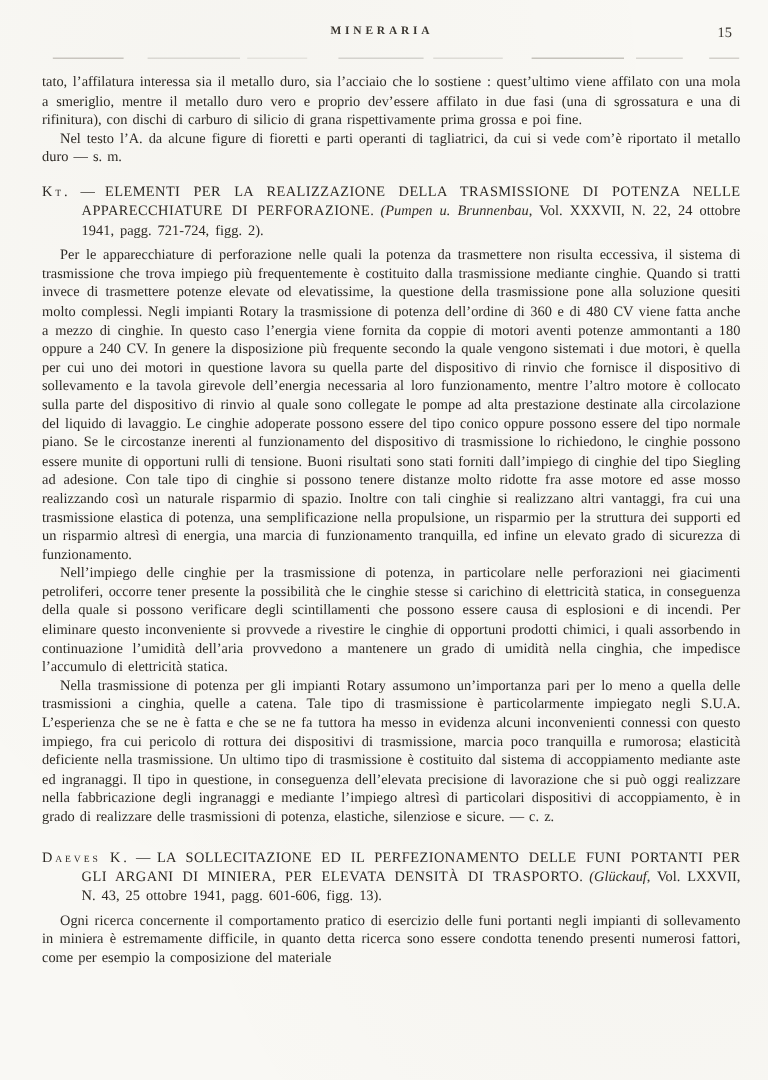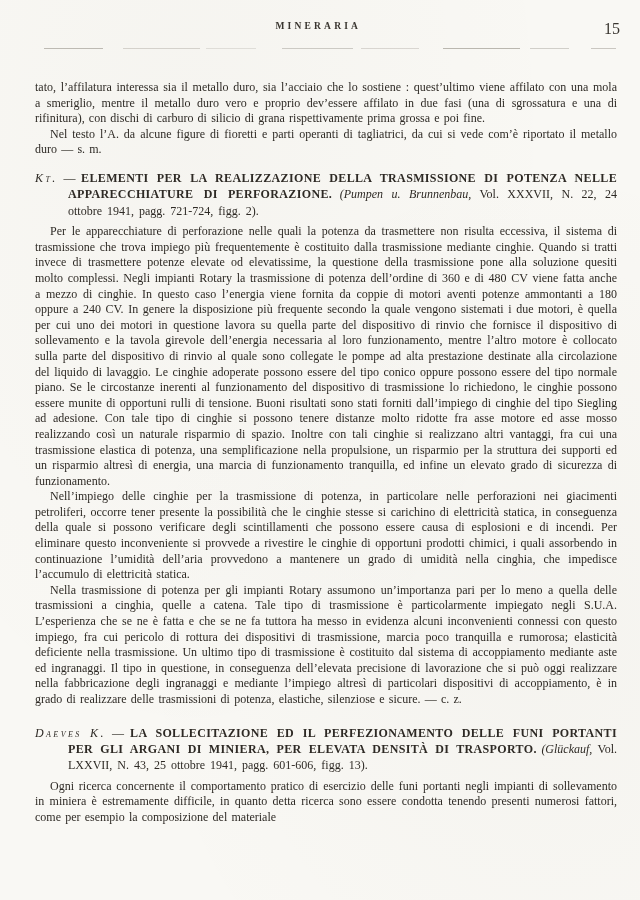--- a/index.html
+++ b/index.html
@@ -23,56 +23,56 @@
     color:var(--ink);
   }
   
   .page-header{position:absolute;top:21px;left:0;right:0;height:18px;}
   .journal-title{
     position:absolute;left:50%;transform:translateX(-52%);
     font-size:9.5px;font-weight:bold;letter-spacing:3.2px;
     color:var(--header_ink);
   }
   .page-number{
-    position:absolute;right:20px;top:-1px;
-    font-size:16px;color:var(--header_ink);
+    position:absolute;right:30px;top:-1px;
+    font-size:12px;color:var(--header_ink);
   }
   .header-rule{
     position:absolute;top:47px;left:44px;right:24px;
     display:flex;align-items:center;height:2px;
   }
   .header-rule i{display:block;height:1px;background:var(--rule);flex-basis:0;}
   .header-rule i:nth-child(1){flex-grow:72;opacity:.75;margin-right:20px;}
   .header-rule i:nth-child(2){flex-grow:95;opacity:.45;margin-right:6px;}
   .header-rule i:nth-child(3){flex-grow:60;opacity:.3;margin-right:26px;}
   .header-rule i:nth-child(4){flex-grow:88;opacity:.55;margin-right:8px;}
   .header-rule i:nth-child(5){flex-grow:70;opacity:.4;margin-right:24px;}
   .header-rule i:nth-child(6){flex-grow:95;opacity:.8;margin-right:10px;}
   .header-rule i:nth-child(7){flex-grow:48;opacity:.5;margin-right:22px;}
   .header-rule i:nth-child(8){flex-grow:30;opacity:.6;}
   
   .page-body{
     position:absolute;top:61px;left:35px;width:582px;
     font-size:12px;line-height:15.6px;
-    text-align:justify;word-spacing:1.2px;margin-top:19px;
+    text-align:justify;word-spacing:1.2px;
   }
   .page-body p{margin:0;text-indent:15px;}
   .page-body p.noindent{text-indent:0;}
   .sig{}
   
   .entry{margin-top:12px;}
   .entry.second{margin-top:17px;}
   .entry-heading{
     font-size:12px;line-height:16.4px;font-weight:normal;
     padding-left:33px;text-indent:-33px;
     text-align:justify;
     margin-bottom:5px;
   }
-  .entry-author{font-variant:small-caps;letter-spacing:2.4px;font-style:italic;}
-  .entry-title{font-weight:bold;word-spacing:3.4px;letter-spacing:.35px;}
+  .entry-author{font-variant:small-caps;letter-spacing:2.4px;}
+  .entry-title{font-weight:normal;word-spacing:3.4px;letter-spacing:.35px;}
   .entry-ref{word-spacing:2px;}
   .entry-journal{font-style:italic;}
 </style>
 </head>
 <body>
 
 <div class="page">
 
   <header class="page-header">
     <span class="journal-title">MINERARIA</span>

